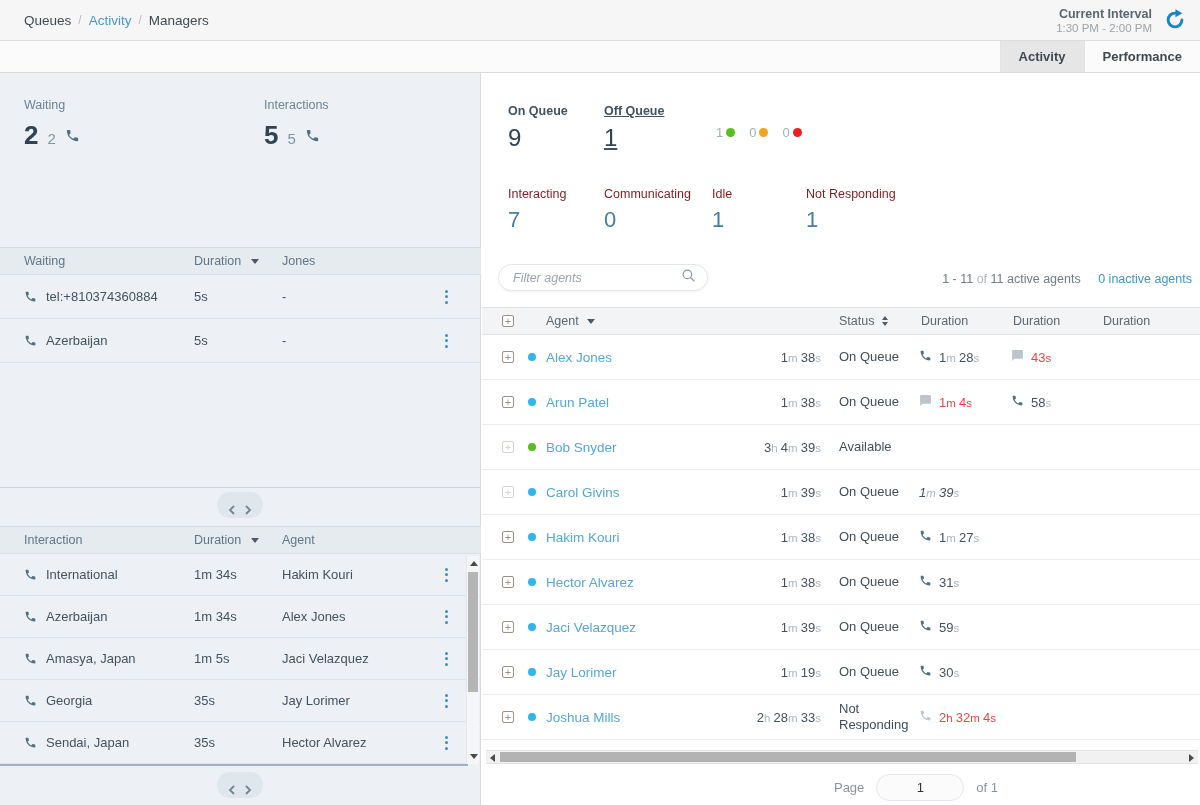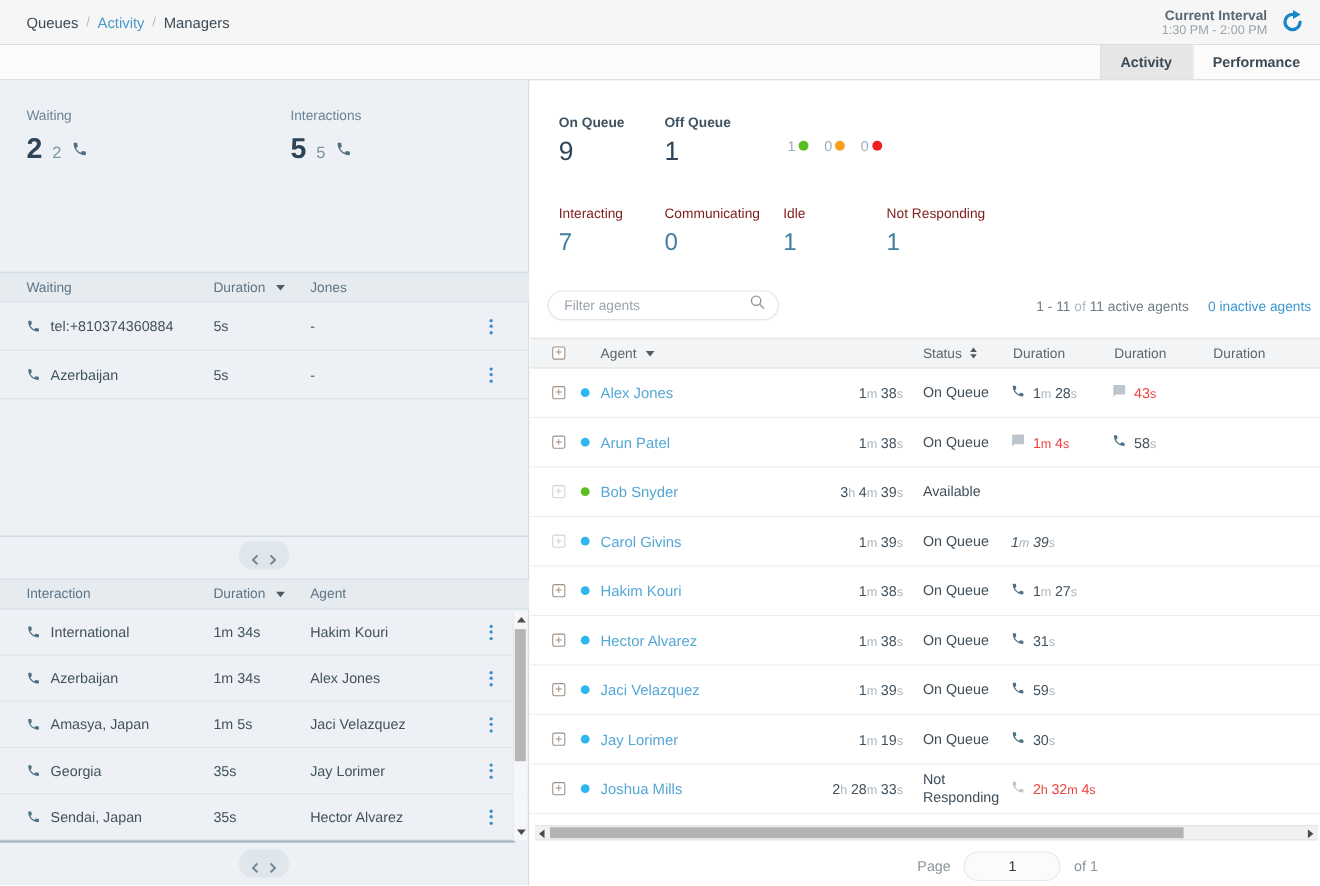--- a/index.html
+++ b/index.html
@@ -87,21 +87,21 @@
   .r-stat-val.blue { color:#447f9e; font-size:22px; }
   .dots-row { position:absolute; left:234px; top:46px; display:flex; gap:14px; align-items:center; }
   .dot-pair { display:flex; align-items:center; gap:3px; font-size:13px; color:#9fb0bc; }
   .p-dot { width:9px; height:9px; border-radius:50%; }
 
   
   .filter-input-wrap { position:absolute; left:16px; top:185px; width:210px; height:27px; background:#fff;
                        border:1px solid #e3e6e8; border-radius:14px; box-shadow:0 1px 2px rgba(0,0,0,.05);
                        display:flex; align-items:center; padding:0 10px 0 14px; }
   .filter-input { flex:1; border:none; outline:none; font-size:12.5px; color:#4d7c0f; background:transparent;
-                  font-family:"Liberation Sans", sans-serif; }
+                  font-family:"Liberation Sans", sans-serif;font-style:italic; }
   .filter-input::placeholder { color:#9aa5ad; }
   .agents-summary { position:absolute; right:8px; top:193px; font-size:12.5px; }
   .sum-strong { color:#6f7d87; }
   .sum-of { color:#b0b9c0; }
   .sum-link { color:#3d96cf; cursor:pointer; margin-left:14px; }
 
   
   .a-header, .a-row { display:grid; grid-template-columns:26px 18px 199px 90px 84px 92px 90px 1fr;
                       align-items:center; padding-left:20px; }
   .a-header { position:absolute; left:0; top:228px; width:718px; height:28px; background:#f3f4f5;
@@ -352,21 +352,21 @@
       </span>
     </div>
   </aside>
 
   <section class="right-panel">
 
     <div class="r-stat" style="left:26px; top:25px;">
       <div class="r-stat-label">On Queue</div>
       <div class="r-stat-val">9</div>
     </div>
-    <div class="r-stat" style="left:122px; top:25px;">
+    <div class="r-stat" style="left:122px; top:25px;text-decoration:underline;">
       <div class="r-stat-label">Off Queue</div>
       <div class="r-stat-val">1</div>
     </div>
     <div class="dots-row" id="presence-dots">
         <span class="dot-pair">
           <span>1</span>
           <span class="p-dot" style="background:#5abe20"></span>
         </span>
         <span class="dot-pair">
           <span>0</span>

